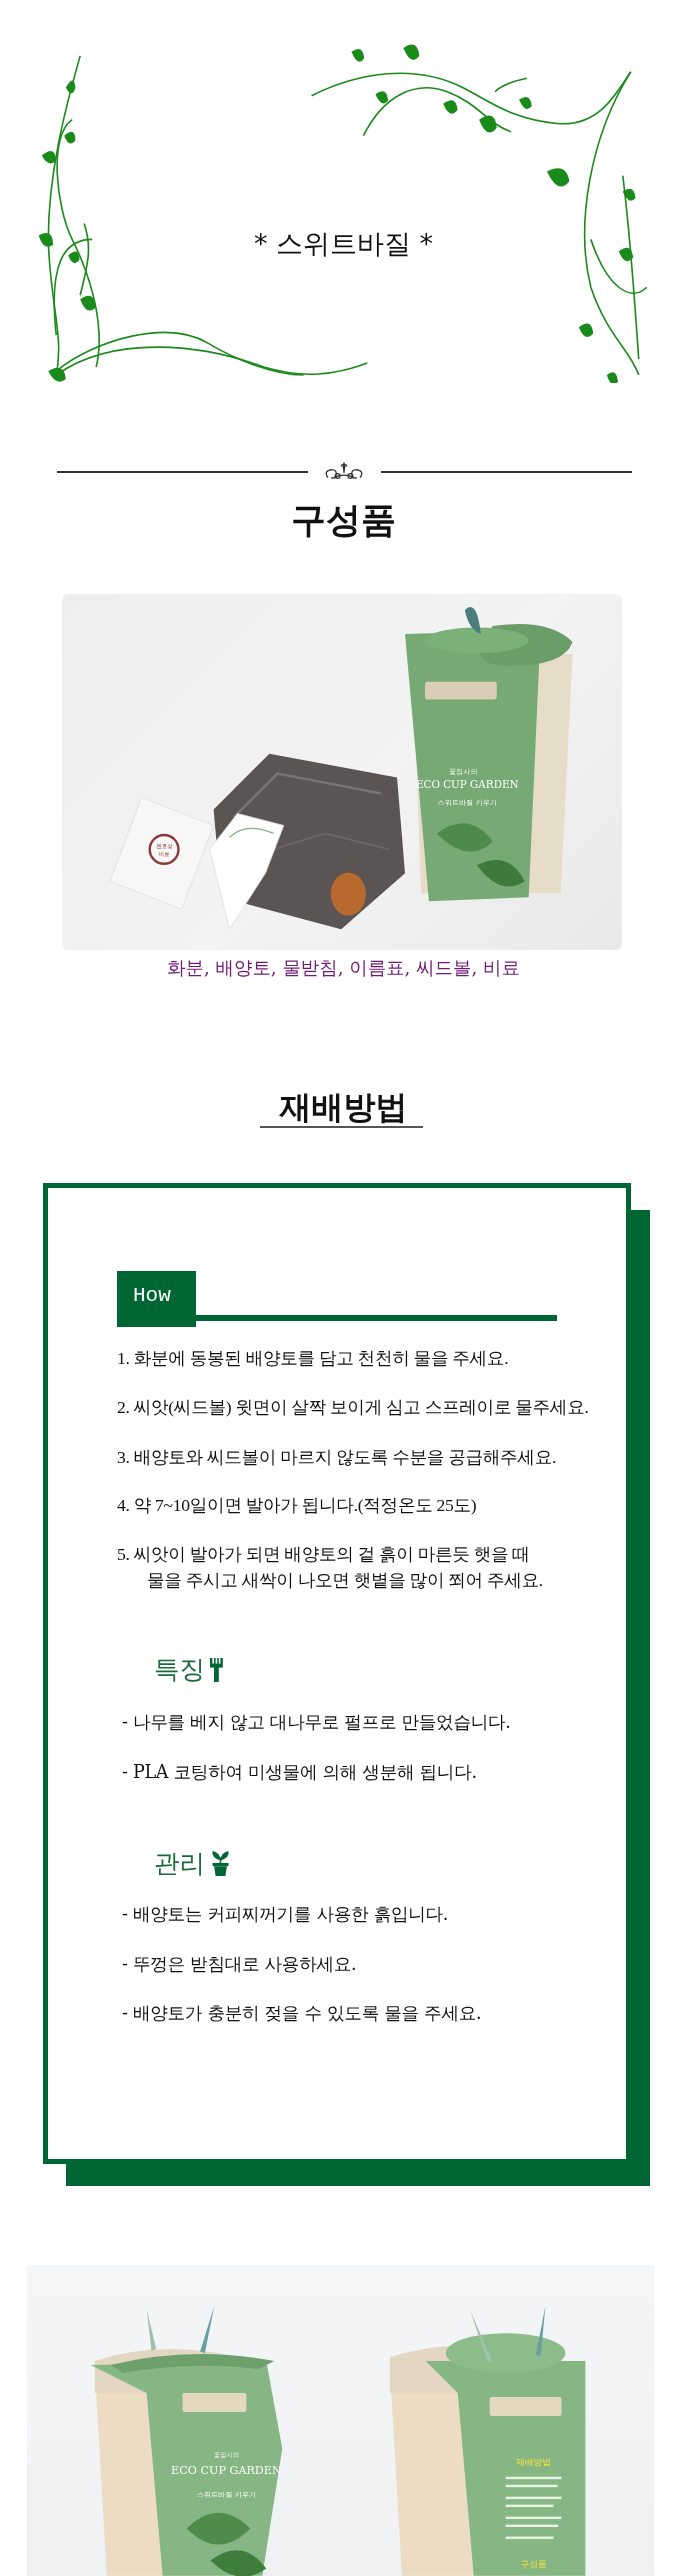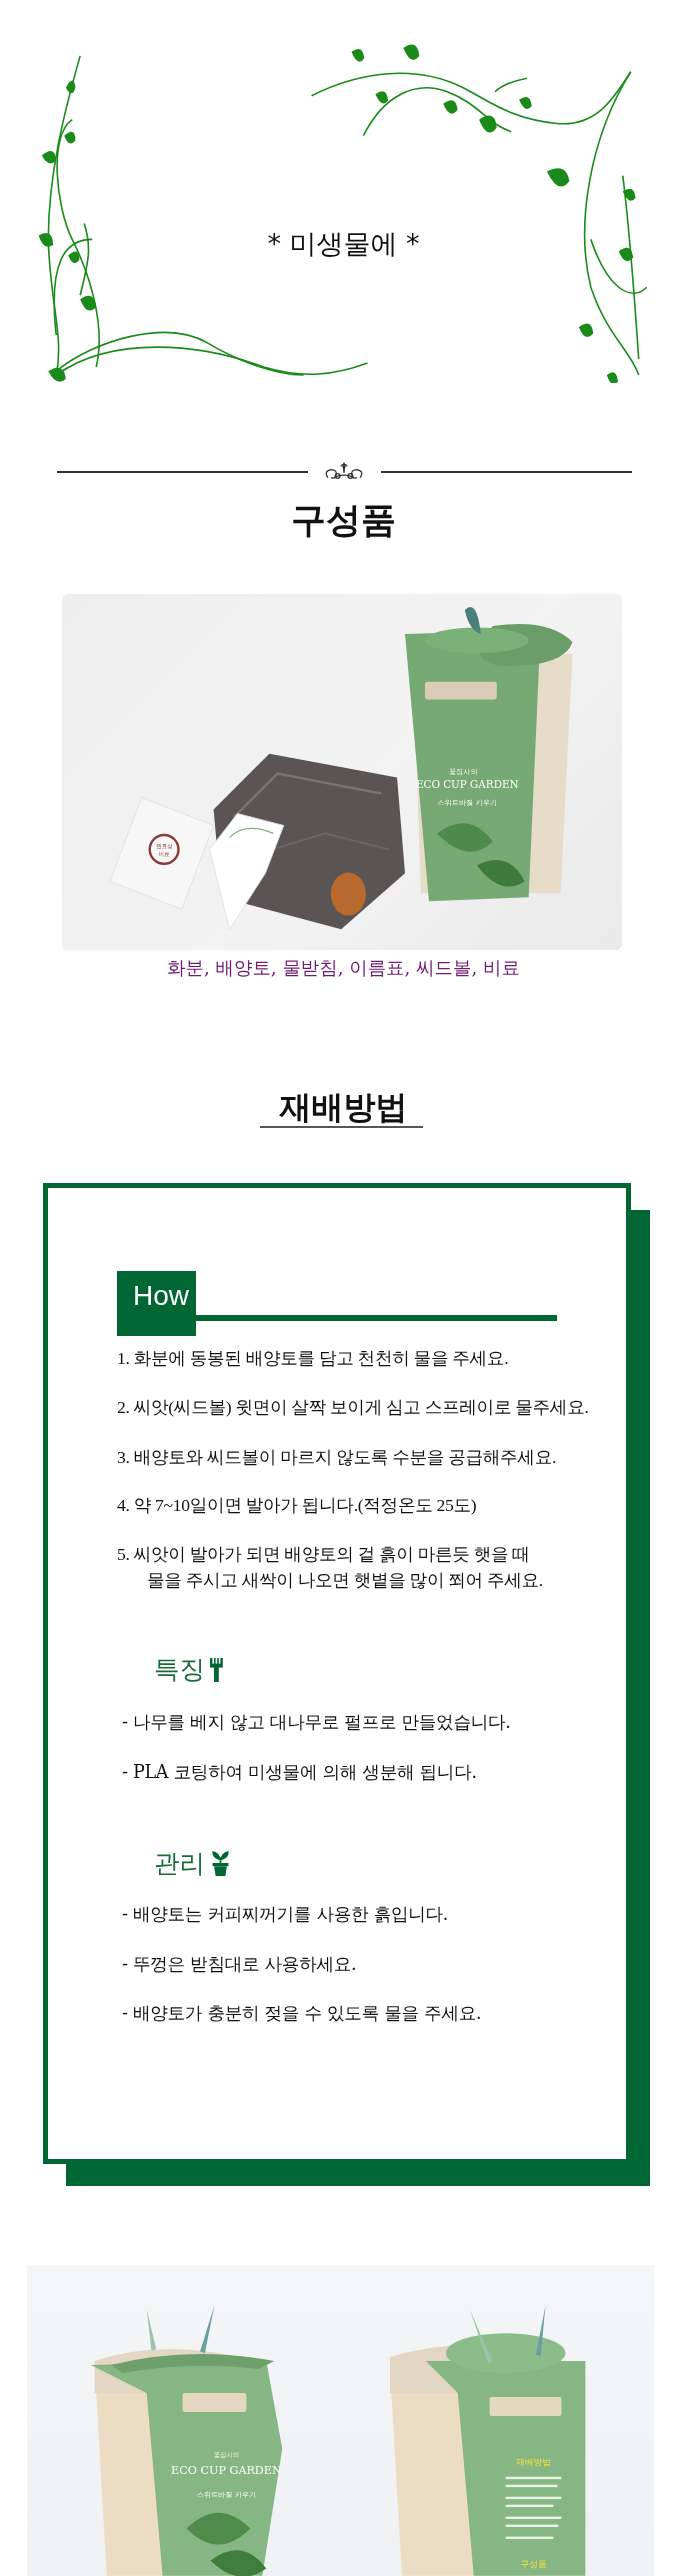--- a/index.html
+++ b/index.html
@@ -35,22 +35,22 @@
     font-family: "DejaVu Serif", serif; font-size: 18.4px; color: #701a75; }
 
   
   .howto-title { top: 1086px; font-family: "DejaVu Sans", sans-serif; font-size: 32px; }
   .howto-underline { position: absolute; left: 260px; top: 1126px; width: 163px; height: 2.4px; background: #555; }
 
   .frame-shadow { position: absolute; left: 66px; top: 1210px; width: 584px; height: 976px; background: #006633; }
   .frame { position: absolute; left: 43px; top: 1183px; width: 588px; height: 981px;
     background: #ffffff; border: 5.6px solid #006633; }
 
-  .how-tag { position: absolute; left: 117px; top: 1271px; width: 79px; height: 65px; background: #006633;
-    color: #fff; font-family: Liberation Sans, sans-serif; font-size: 28px; line-height: 49px; padding-left: 16px; }
+  .how-tag { position: absolute; left: 117px; top: 1271px; width: 79px; height: 56px; background: #006633;
+    color: #fff; font-family: Liberation Mono, monospace; font-size: 21px; line-height: 49px; padding-left: 16px; }
   .how-rule { position: absolute; left: 117px; top: 1315px; width: 440px; height: 5.6px; background: #006633; }
 
   .step { position: absolute; left: 117px; font-family: Liberation Serif, serif; font-size: 17.6px;
     color: #111; white-space: nowrap; letter-spacing: -0.3px; }
   .step.cont { left: 137px; margin-left: 10px; }
 
   .sub-heading { position: absolute; left: 154px; font-family: "DejaVu Sans", sans-serif;
     font-size: 25.5px; color: #1a6b3a; display: flex; align-items: center; gap: 4.8px; }
   .bullet { position: absolute; left: 122px; font-family: "DejaVu Serif", serif;
     font-size: 17.6px; color: #111; white-space: nowrap; letter-spacing: -0.3px; }
@@ -104,21 +104,21 @@
       <path d="M555 130 q 16 -12 18 8 q -10 12 -18 -8z"></path>
       <path d="M600 150 q 20 -14 22 10 q -12 16 -22 -10z"></path>
       <path d="M650 125 q 14 -10 16 8 q -8 10 -16 -8z"></path>
       <path d="M685 215 q 24 -12 28 12 q -14 18 -28 -12z"></path>
       <path d="M780 240 q 14 -10 16 8 q -8 10 -16 -8z"></path>
       <path d="M775 315 q 16 -12 18 8 q -10 12 -18 -8z"></path>
       <path d="M725 410 q 16 -12 18 8 q -10 12 -18 -8z"></path>
       <path d="M760 470 q 12 -10 14 8 q -8 10 -14 -8z"></path>
     </g>
   </svg>
-  <div class="hero-subtitle">* 미생물에 *</div>
+  <div class="hero-subtitle">* 스위트바질 *</div>
 </section>
 
 <div class="divider-ornament">
   <div class="line l"></div>
   <svg width="48" height="24" viewBox="0 0 60 30">
     <g fill="none" stroke="#333" stroke-width="1.6">
       <path d="M30 4 L30 16"></path>
       <path d="M26 8 q4 -6 4 4"></path>
         <path d="M34 8 q-4 -6 -4 4"></path>
       <path d="M10 22 q -6 -8 4 -10 q 8 0 6 8 q -2 4 -6 2"></path>

